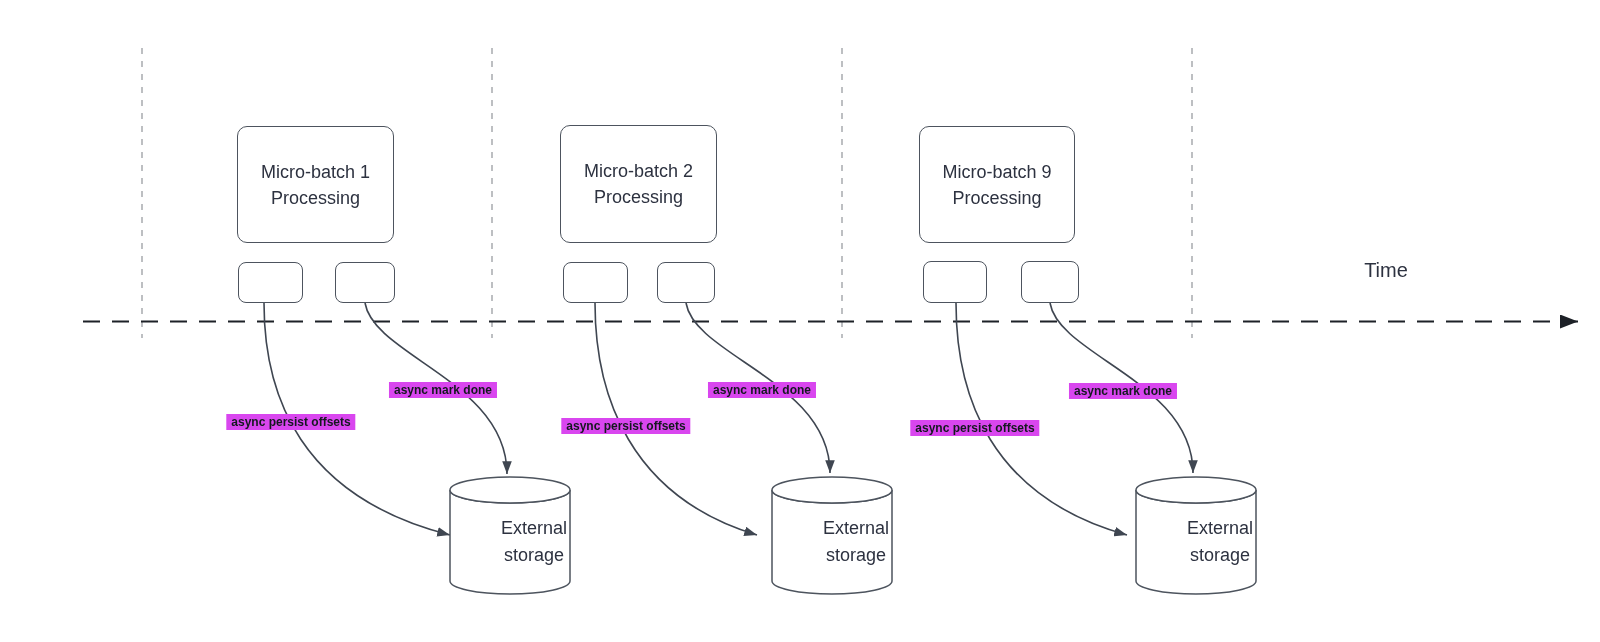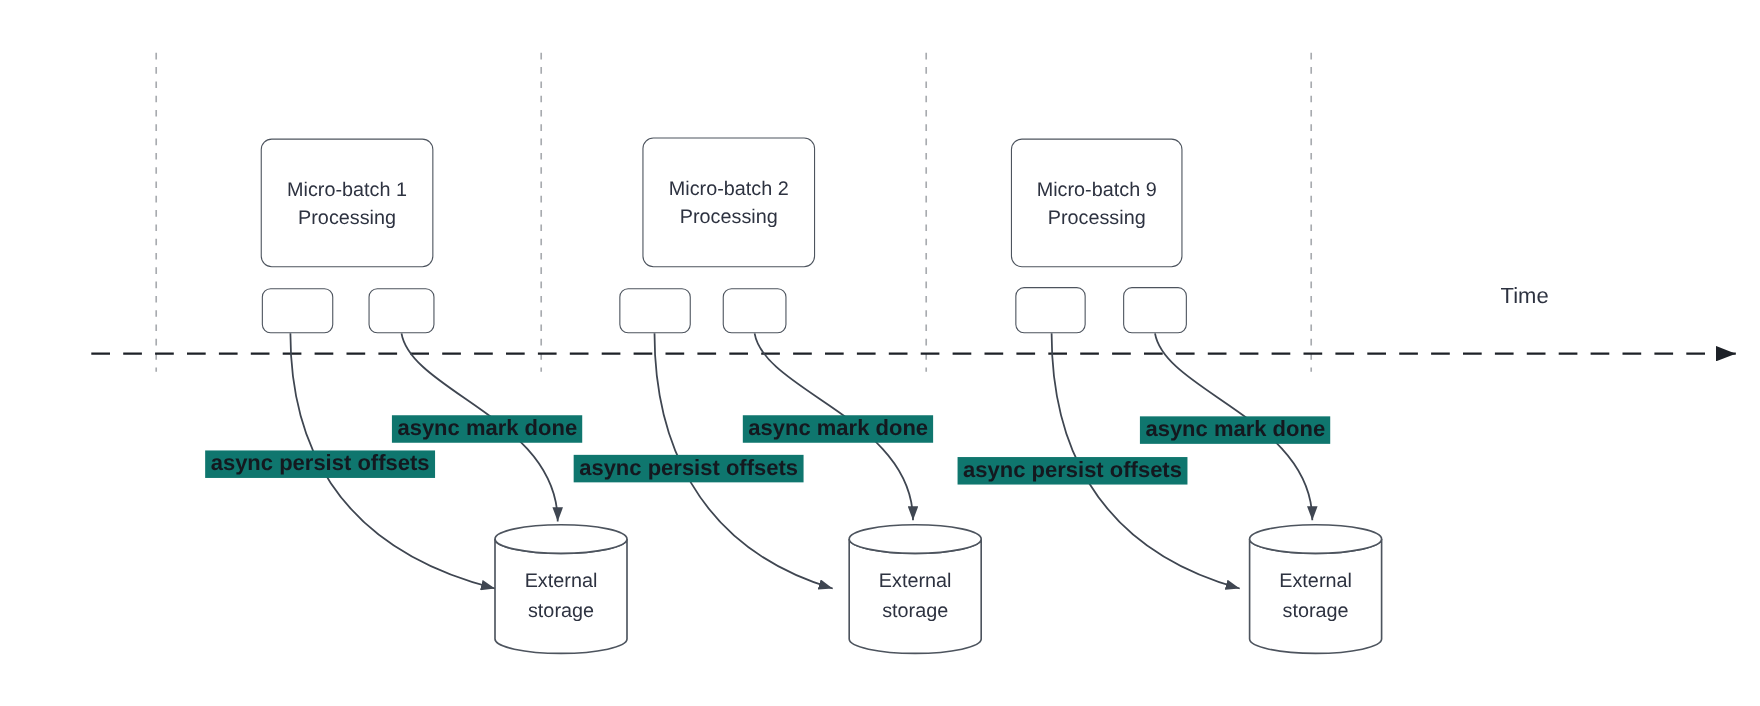--- a/index.html
+++ b/index.html
@@ -63,27 +63,28 @@
     width: 120px;
     height: 60px;
     display: flex;
     align-items: center;
     justify-content: center;
     text-align: center;
     font-size: 18px;
     line-height: 27px;
     color: var(--text, #2d3240);
     white-space: pre-line;
+    padding-left: 24px;
   }
   .flow-label {
     position: absolute;
     transform: translate(-50%, -50%);
-    background: #0f766e;
+    background: #d946ef;
     padding: 1px 5px;
-    font-size: 20px;
+    font-size: 12px;
     font-weight: bold;
     white-space: nowrap;
     color: var(--label, #14181f);
   }
   .time-label {
     position: absolute;
     transform: translate(-50%, -50%);
     font-size: 20px;
     color: var(--text, #2d3240);
     white-space: nowrap;
@@ -137,21 +138,21 @@
 
   <div class="shape big-box mln" style="left:237px; top:126px; width:157px; height:117px;">Micro-batch 1
 Processing</div>
   <div class="shape small-box" style="left:238px; top:262px; width:65px; height:41px;"></div>
   <div class="shape small-box" style="left:335px; top:262px; width:60px; height:41px;"></div>
   <div class="flow-label" style="left:291px; top:422px;">async persist offsets</div>
   <div class="flow-label" style="left:443px; top:390px;">async mark done</div>
   <div class="storage-text" style="left:450px; top:512px;">External
 storage</div>
 
-  <div class="shape big-box mln" style="left:560px; top:125px; width:157px; height:118px;margin-left:24px;">Micro-batch 2
+  <div class="shape big-box mln" style="left:560px; top:125px; width:157px; height:118px;">Micro-batch 2
 Processing</div>
   <div class="shape small-box" style="left:563px; top:262px; width:65px; height:41px;"></div>
   <div class="shape small-box" style="left:657px; top:262px; width:58px; height:41px;"></div>
   <div class="flow-label" style="left:626px; top:426px;">async persist offsets</div>
   <div class="flow-label" style="left:762px; top:390px;">async mark done</div>
   <div class="storage-text" style="left:772px; top:512px;">External
 storage</div>
 
   <div class="shape big-box mln" style="left:919px; top:126px; width:156px; height:117px;">Micro-batch 9
 Processing</div>

